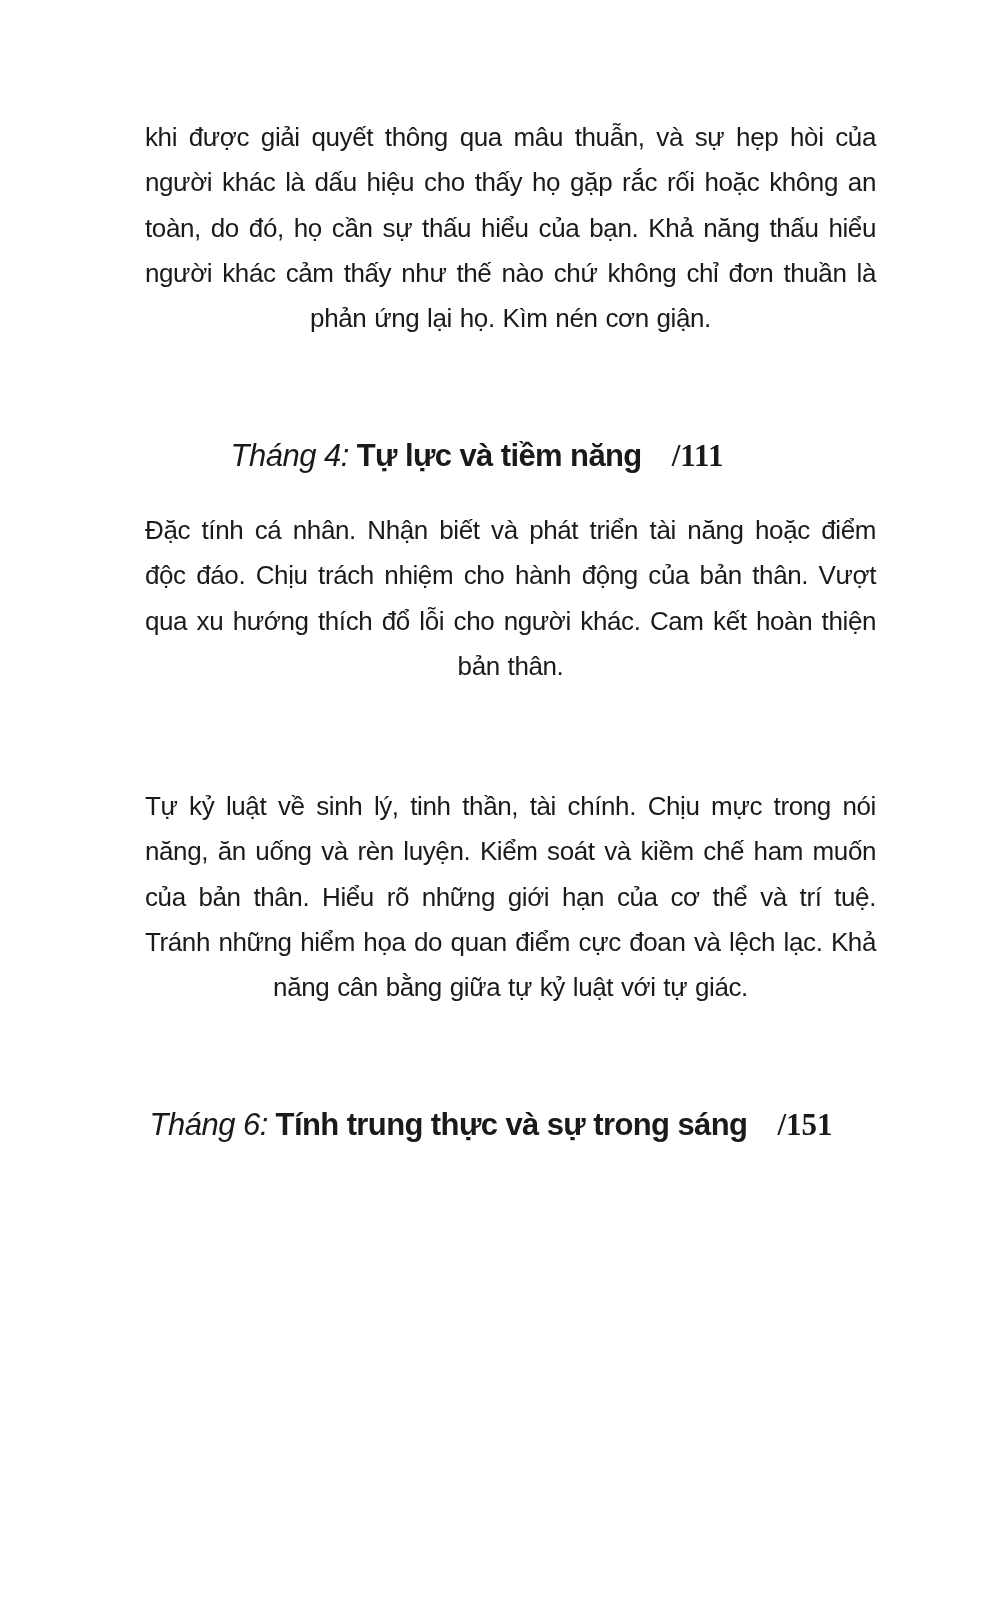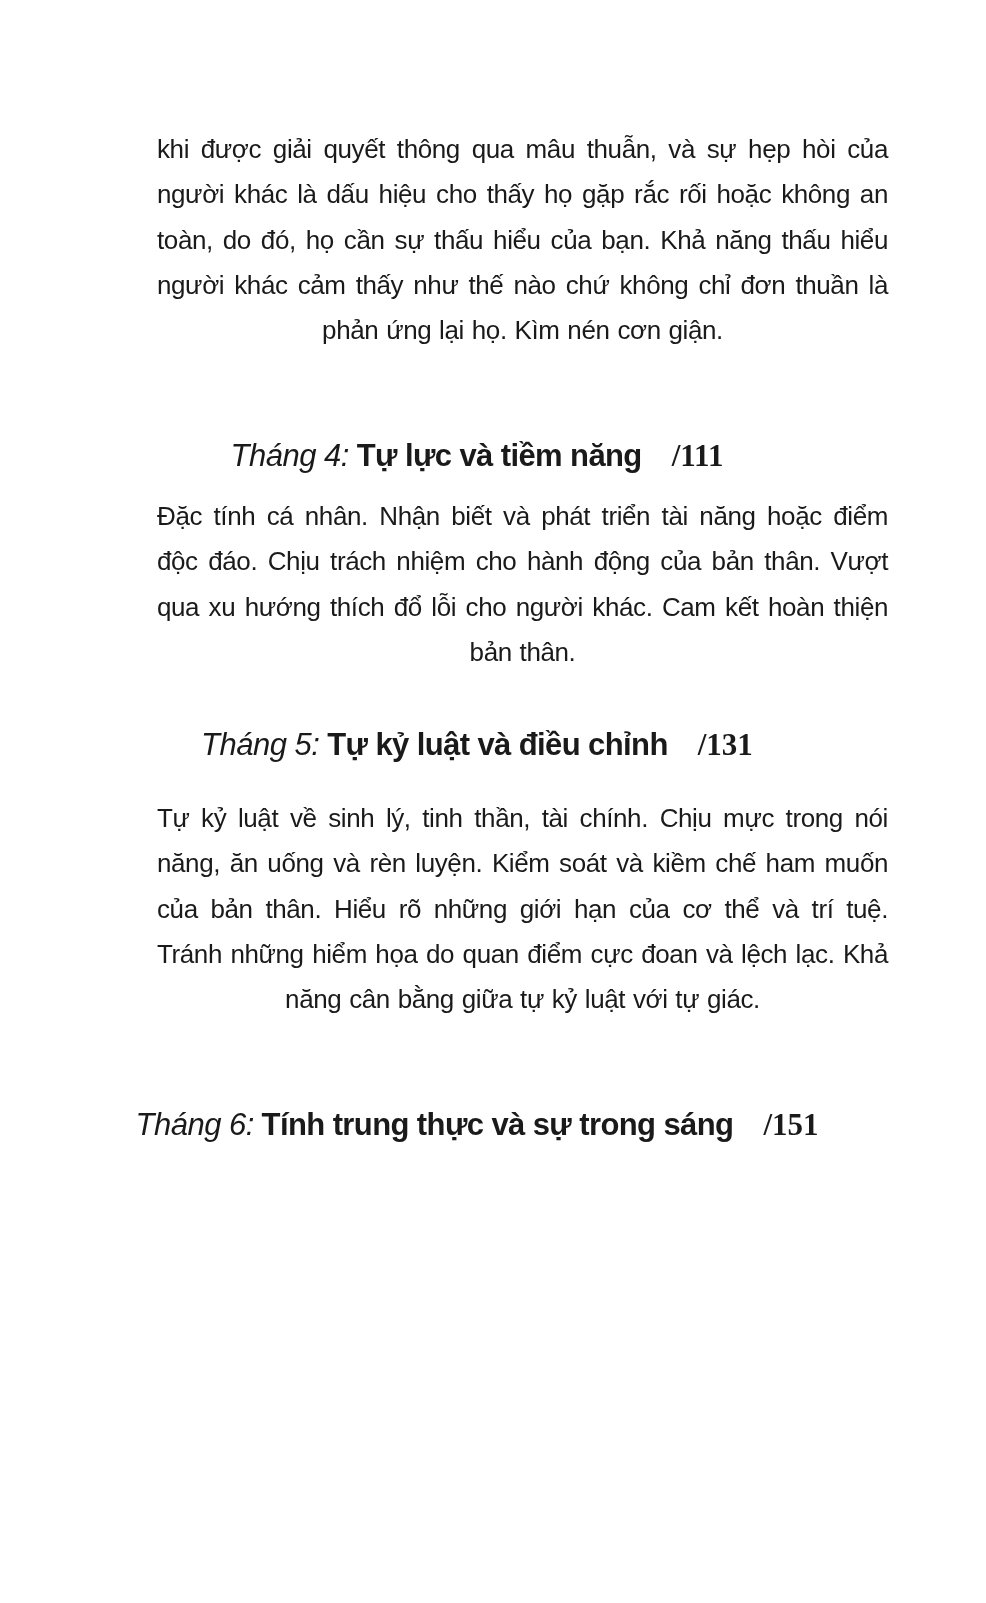--- a/index.html
+++ b/index.html
@@ -8,21 +8,21 @@
       color: #1a1a1a;
       font-family: "DejaVu Sans", "Liberation Sans", sans-serif;
     }
     .page { position: absolute; left: 0; top: 0; width: 986px; height: 1603px; }
     .para {
       position: absolute; left: 145px; width: 731px;
       font-size: 26px; line-height: 45.3px;
       text-align: justify; text-align-last: center;
       letter-spacing: -0.4px; word-spacing: 1px;
       font-family: "Liberation Sans", sans-serif;
-      margin: 12px;
+      margin: 0;
     }
     .heading {
       position: absolute; left: 0; width: 954px; text-align: center;
       font-size: 31px; line-height: 36px; white-space: nowrap;
       font-family: "Liberation Serif", serif;
     }
     .heading .month { font-style: italic; font-family: "Liberation Sans", sans-serif; font-weight: normal; letter-spacing: -0.5px; }
     .heading .title { font-weight: bold; font-family: "Liberation Sans", sans-serif; letter-spacing: -0.6px; }
     .heading .gap { display: inline-block; width: 30px; }
     .heading .pageref { font-weight: bold; font-family: "Liberation Serif", serif; }
@@ -31,26 +31,22 @@
 <body>
 
 <div class="page">
 
   <p class="para" style="top:115px;">khi được giải quyết thông qua mâu thuẫn, và sự hẹp hòi của người khác là dấu hiệu cho thấy họ gặp rắc rối hoặc không an toàn, do đó, họ cần sự thấu hiểu của bạn. Khả năng thấu hiểu người khác cảm thấy như thế nào chứ không chỉ đơn thuần là phản ứng lại họ. Kìm nén cơn giận.</p>
 
   <div class="heading" style="top:438px;">
     <span class="month">Tháng 4:</span>
     <span class="title">Tự lực và tiềm năng</span><span class="gap"></span><span class="pageref">/111</span>
   </div>
-  <p class="para" style="top:482px;">Đặc tính cá nhân. Nhận biết và phát triển tài năng hoặc điểm độc đáo. Chịu trách nhiệm cho hành động của bản thân. Vượt qua xu hướng thích đổ lỗi cho người khác. Cam kết hoàn thiện bản thân.</p>
+  <p class="para" style="top:508px;">Đặc tính cá nhân. Nhận biết và phát triển tài năng hoặc điểm độc đáo. Chịu trách nhiệm cho hành động của bản thân. Vượt qua xu hướng thích đổ lỗi cho người khác. Cam kết hoàn thiện bản thân.</p>
 
-  <div class="heading" style="top:727px;">
-    <span class="month">Tháng 5:</span>
-    <span class="title">Tự kỷ luật và điều chỉnh</span><span class="gap"></span><span class="pageref">/131</span>
-  </div>
   <p class="para" style="top:784px;">Tự kỷ luật về sinh lý, tinh thần, tài chính. Chịu mực trong nói năng, ăn uống và rèn luyện. Kiểm soát và kiềm chế ham muốn của bản thân. Hiểu rõ những giới hạn của cơ thể và trí tuệ. Tránh những hiểm họa do quan điểm cực đoan và lệch lạc. Khả năng cân bằng giữa tự kỷ luật với tự giác.</p>
 
-  <div class="heading" style="top:1107px;">
+  <div class="heading" style="top:1107px;margin-left:14px;">
     <span class="month">Tháng 6:</span>
     <span class="title">Tính trung thực và sự trong sáng</span><span class="gap"></span><span class="pageref">/151</span>
   </div>
 
 </div>
 
 </body></html>

